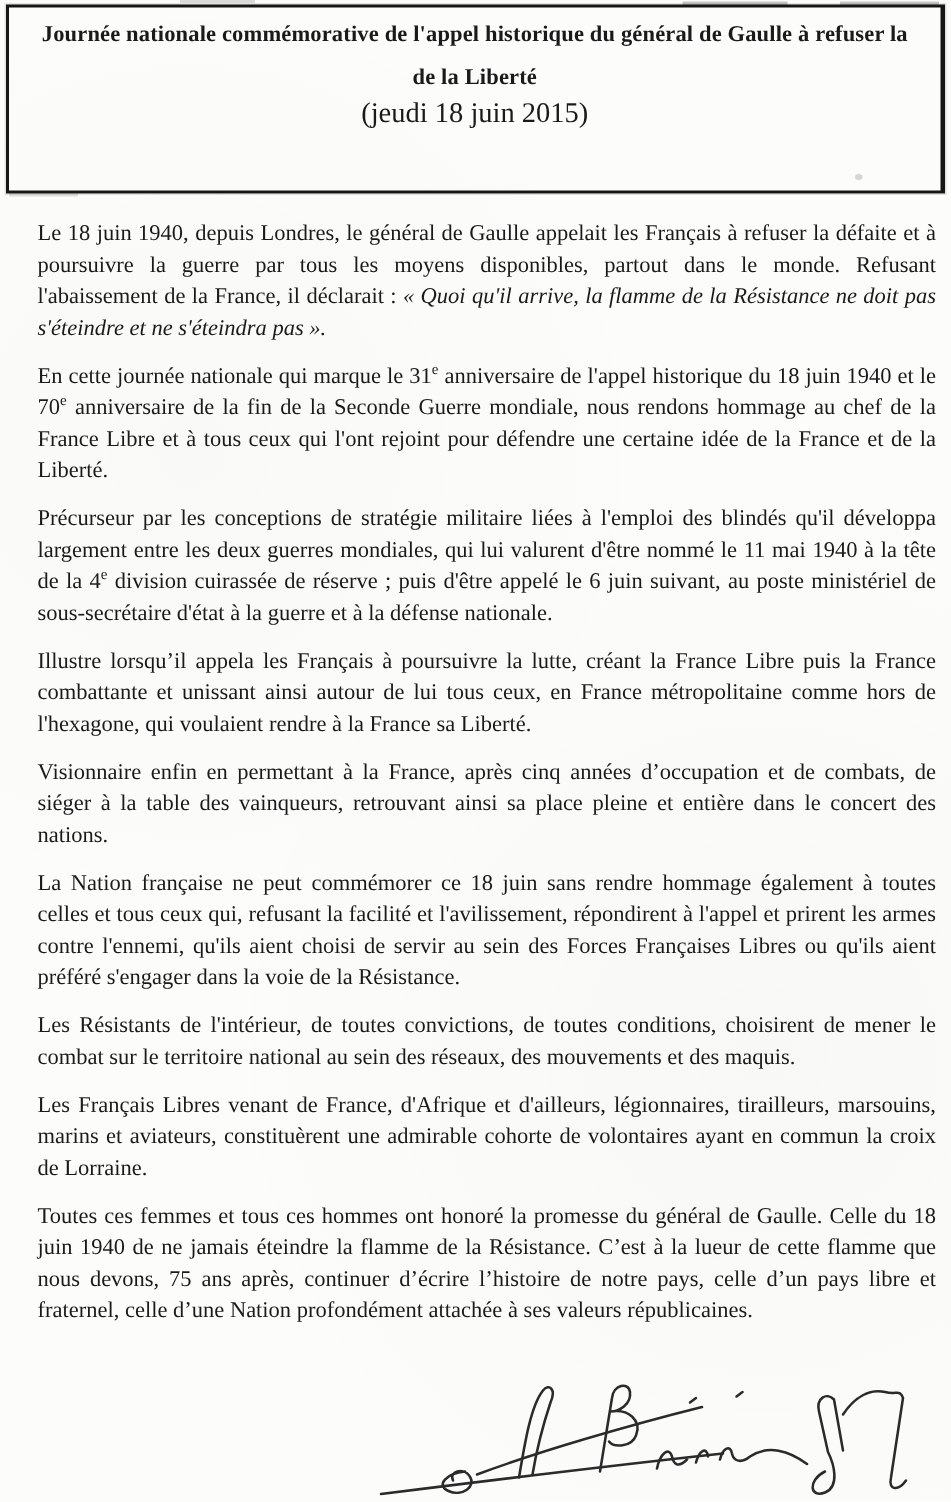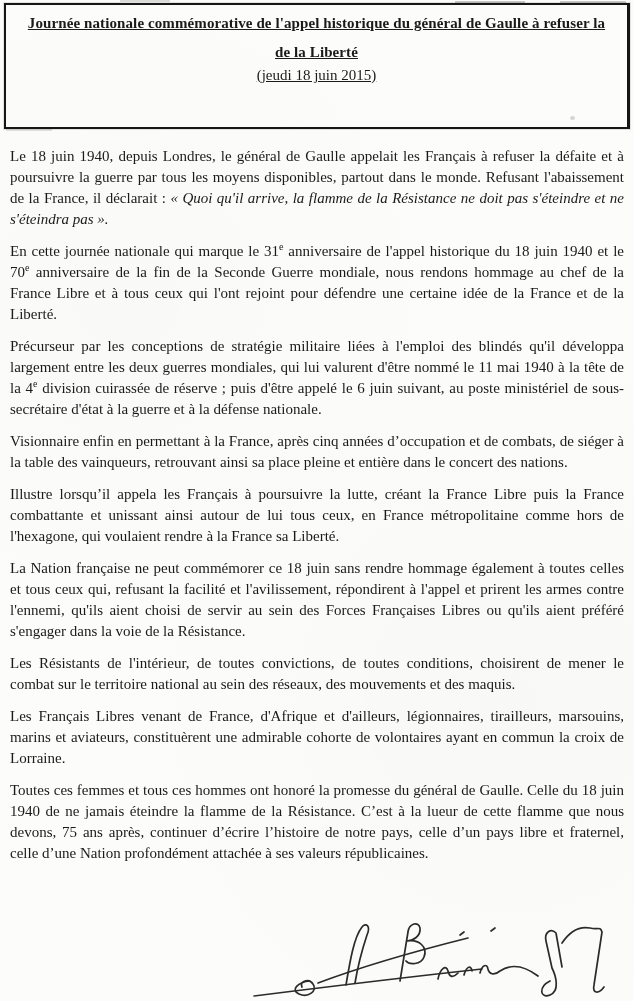--- a/index.html
+++ b/index.html
@@ -28,44 +28,43 @@
 
   .header-box {
     position: absolute;
     left: 4px; top: 3px;
     width: 626px; height: 126px;
     border: 2px solid #161616;
     border-right-width: 3px;
     padding: 8px 12px 0 12px;
     text-align: center;
     box-shadow: 0 0 0 1px rgba(40,40,40,0.12);
-    text-decoration: underline;
   }
   .title-line {
     font-weight: bold;
     font-size: 15px;
     line-height: 21px;
     letter-spacing: 0.1px;
   }
   .message-block { margin-top: 8px; }
   .date-line {
     margin-top: 2px;
-    font-size: 15px;
+    font-size: 19px;
     line-height: 21px;
   }
 
   .body-text {
     position: absolute;
     left: 10px; top: 146px;
     width: 614px;
     font-size: 15px;
     line-height: 21px;
     text-align: justify;
   }
-  .body-text p { margin: 0 0 11px 0; }
+  .body-text p { margin: 0 0 11px 15px; }
   .body-text em { font-style: italic; }
   .body-text sup { font-size: 10px; line-height: 0; vertical-align: super; }
 
   .signature-wrap {
     position: absolute;
     right: 4px; bottom: 0;
     width: 382px; height: 82px;
   }
   .signature-wrap svg { display: block; width: 100%; height: 100%; }
 </style>
@@ -85,22 +84,22 @@
     <div class="message-block">
       <div class="title-line">de la Liberté</div>
     </div>
     <div class="date-line">(jeudi 18 juin 2015)</div>
   </div>
 
   <div class="body-text">
     <p><span>Le 18 juin 1940, depuis Londres, le général de Gaulle appelait les Français à refuser la défaite et à poursuivre la guerre par tous les moyens disponibles, partout dans le monde. Refusant l'abaissement de la France, il déclarait : </span><em>« Quoi qu'il arrive, la flamme de la Résistance ne doit pas s'éteindre et ne s'éteindra pas ».</em></p>
     <p><span>En cette journée nationale qui marque le 31</span><sup>e</sup><span> anniversaire de l'appel historique du 18 juin 1940 et le 70</span><sup>e</sup><span> anniversaire de la fin de la Seconde Guerre mondiale, nous rendons hommage au chef de la France Libre et à tous ceux qui l'ont rejoint pour défendre une certaine idée de la France et de la Liberté.</span></p>
     <p><span>Précurseur par les conceptions de stratégie militaire liées à l'emploi des blindés qu'il développa largement entre les deux guerres mondiales, qui lui valurent d'être nommé le 11 mai 1940 à la tête de la 4</span><sup>e</sup><span> division cuirassée de réserve ; puis d'être appelé le 6 juin suivant, au poste ministériel de sous-secrétaire d'état à la guerre et à la défense nationale.</span></p>
+    <p><span>Illustre lorsqu’il appela les Français à poursuivre la lutte, créant la France Libre puis la France combattante et unissant ainsi autour de lui tous ceux, en France métropolitaine comme hors de l'hexagone, qui voulaient rendre à la France sa Liberté.</span></p>
     <p><span>Visionnaire enfin en permettant à la France, après cinq années d’occupation et de combats, de siéger à la table des vainqueurs, retrouvant ainsi sa place pleine et entière dans le concert des nations.</span></p>
-    <p><span>Illustre lorsqu’il appela les Français à poursuivre la lutte, créant la France Libre puis la France combattante et unissant ainsi autour de lui tous ceux, en France métropolitaine comme hors de l'hexagone, qui voulaient rendre à la France sa Liberté.</span></p>
     <p><span>La Nation française ne peut commémorer ce 18 juin sans rendre hommage également à toutes celles et tous ceux qui, refusant la facilité et l'avilissement, répondirent à l'appel et prirent les armes contre l'ennemi, qu'ils aient choisi de servir au sein des Forces Françaises Libres ou qu'ils aient préféré s'engager dans la voie de la Résistance.</span></p>
     <p><span>Les Résistants de l'intérieur, de toutes convictions, de toutes conditions, choisirent de mener le combat sur le territoire national au sein des réseaux, des mouvements et des maquis.</span></p>
     <p><span>Les Français Libres venant de France, d'Afrique et d'ailleurs, légionnaires, tirailleurs, marsouins, marins et aviateurs, constituèrent une admirable cohorte de volontaires ayant en commun la croix de Lorraine.</span></p>
     <p><span>Toutes ces femmes et tous ces hommes ont honoré la promesse du général de Gaulle. Celle du 18 juin 1940 de ne jamais éteindre la flamme de la Résistance. C’est à la lueur de cette flamme que nous devons, 75 ans après, continuer d’écrire l’histoire de notre pays, celle d’un pays libre et fraternel, celle d’une Nation profondément attachée à ses valeurs républicaines.</span></p>
   </div>
 
   <div class="signature-wrap">
     <svg viewBox="0 0 382 82" xmlns="http://www.w3.org/2000/svg" fill="none" stroke="#2b2b2b" stroke-width="1.7" stroke-linecap="round" stroke-linejoin="round">
 
       <path d="M6,77 C70,69 160,58 234,50"></path>

